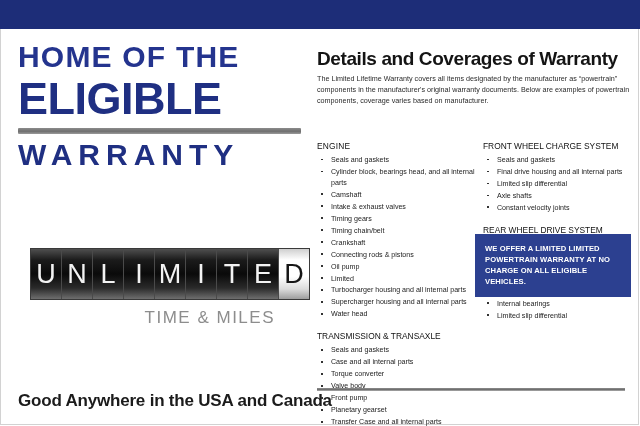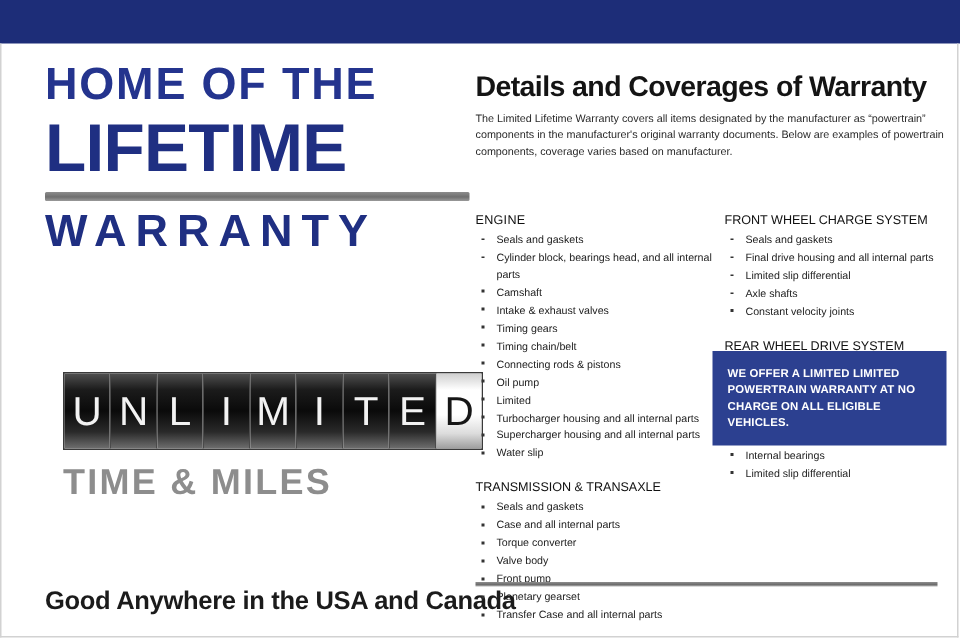--- a/index.html
+++ b/index.html
@@ -13,21 +13,21 @@
 
   
   .top-band{position:absolute;left:0;top:0;width:640px;height:29px;background:#1d2d78;}
 
   
   .frame{position:absolute;left:0;top:29px;width:639px;height:396px;
          border-left:1px solid #d2d2d2;border-right:1px solid #d2d2d2;
          border-bottom:1px solid #d2d2d2;box-sizing:border-box;pointer-events:none;}
 
   
-  .left-panel{position:absolute;left:16px;top:29px;width:308px;height:292px;}
+  .left-panel{position:absolute;left:4px;top:29px;width:308px;height:292px;}
 
   .hero{position:absolute;left:14px;top:13px;width:285px;}
   .hero-line1{
     font-size:30px;font-weight:bold;color:#24348e;letter-spacing:1.2px;
     line-height:1;white-space:nowrap;
   }
   .hero-line2{
     font-size:45px;font-weight:bold;color:#1f2f82;letter-spacing:-0.5px;
     line-height:1;margin-top:4px;white-space:nowrap;
   }
@@ -55,22 +55,22 @@
   .odo-tile span{
     font-size:27px;font-weight:normal;color:#f2f2f2;letter-spacing:0;
     font-family:"Liberation Sans", sans-serif;line-height:1;
   }
   .odo-tile.light{
     background:linear-gradient(to bottom,#cfcfcf 0%,#ffffff 22%,#ffffff 55%,#dcdcdc 80%,#9e9e9e 100%);
   }
   .odo-tile.light span{color:#161616;}
 
   .odo-sub{
-    margin-top:8px;text-align:left;width:245px;
-    font-size:24px;font-weight:bold;color:#8d8d8d;letter-spacing:1.5px;
+    margin-top:8px;text-align:right;width:245px;
+    font-size:17px;font-weight:normal;color:#8d8d8d;letter-spacing:1.5px;
   }
 
   .left-tagline{
     position:absolute;left:14px;top:362px;width:285px;
     font-size:17px;font-weight:bold;color:#1b1b1b;letter-spacing:-0.2px;
     white-space:nowrap;
   }
 
   
   .right-panel{position:absolute;left:309px;top:29px;width:331px;height:288px;}
@@ -128,21 +128,21 @@
 
 <div id="page">
 
   <div class="top-band"></div>
   <div class="frame"></div>
 
   <div class="left-panel">
 
     <div class="hero">
       <div class="hero-line1">HOME OF THE</div>
-      <div class="hero-line2">LIFETIME</div>
+      <div class="hero-line2">ELIGIBLE</div>
       <div class="hero-rule"></div>
       <div class="hero-line3">WARRANTY</div>
     </div>
 
     <div class="odo-wrap">
       <div class="odo" id="odo">
           <div class="odo-tile">
             <span>U</span>
           </div>
           <div class="odo-tile">
@@ -186,26 +186,27 @@
 
         <div>
           <div class="sec-head">ENGINE</div>
           <ul class="items" id="list-engine">
               <li>Seals and gaskets</li>
               <li>Cylinder block, bearings head, and all internal parts</li>
               <li>Camshaft</li>
               <li>Intake &amp; exhaust valves</li>
               <li>Timing gears</li>
               <li>Timing chain/belt</li>
+              <li>Crankshaft</li>
               <li>Connecting rods &amp; pistons</li>
               <li>Oil pump</li>
               <li>Limited</li>
               <li>Turbocharger housing and all internal parts</li>
               <li>Supercharger housing and all internal parts</li>
-              <li>Water slip</li>
+              <li>Water head</li>
             </ul>
         </div>
 
         <div class="sec-gap"></div>
 
         <div>
           <div class="sec-head tight">TRANSMISSION &amp; TRANSAXLE</div>
           <ul class="items" id="list-transmission">
               <li>Seals and gaskets</li>
               <li>Case and all internal parts</li>

